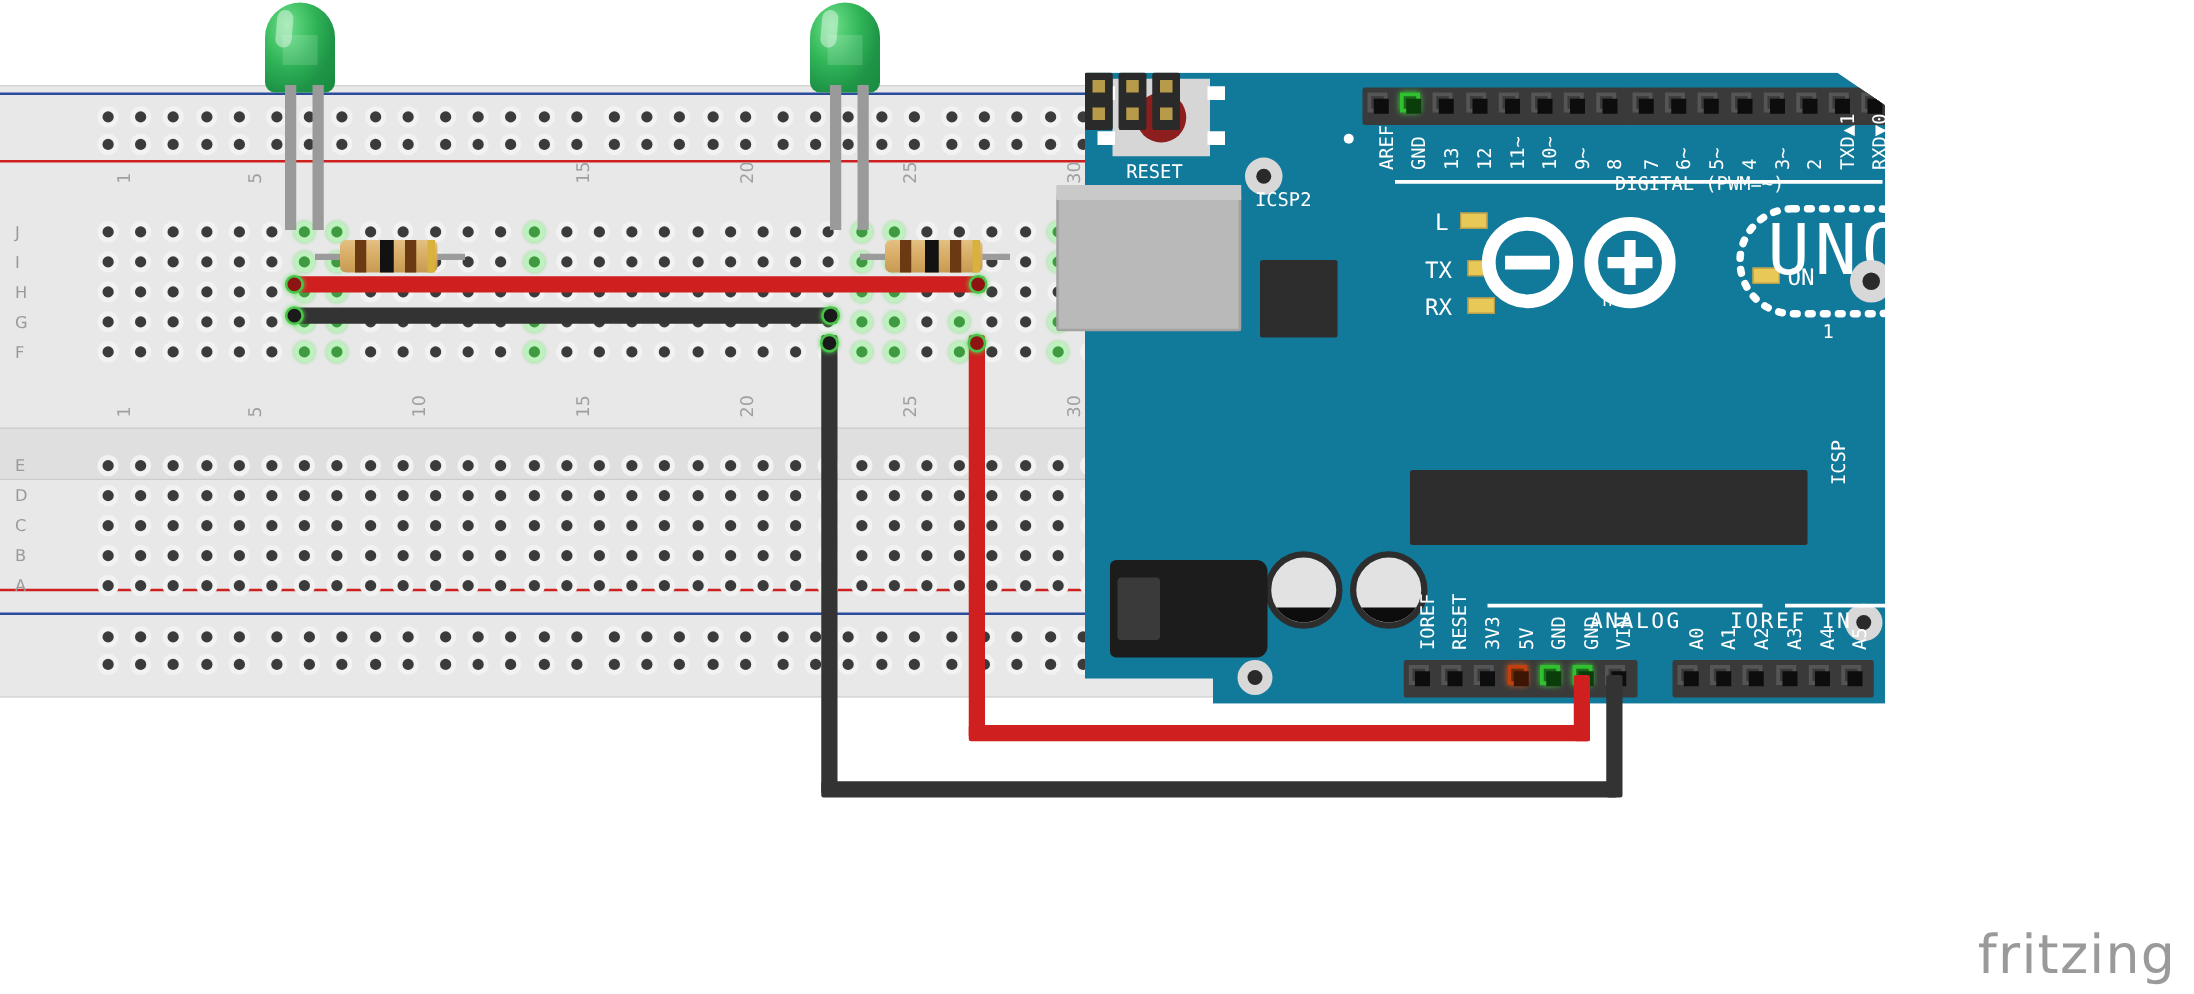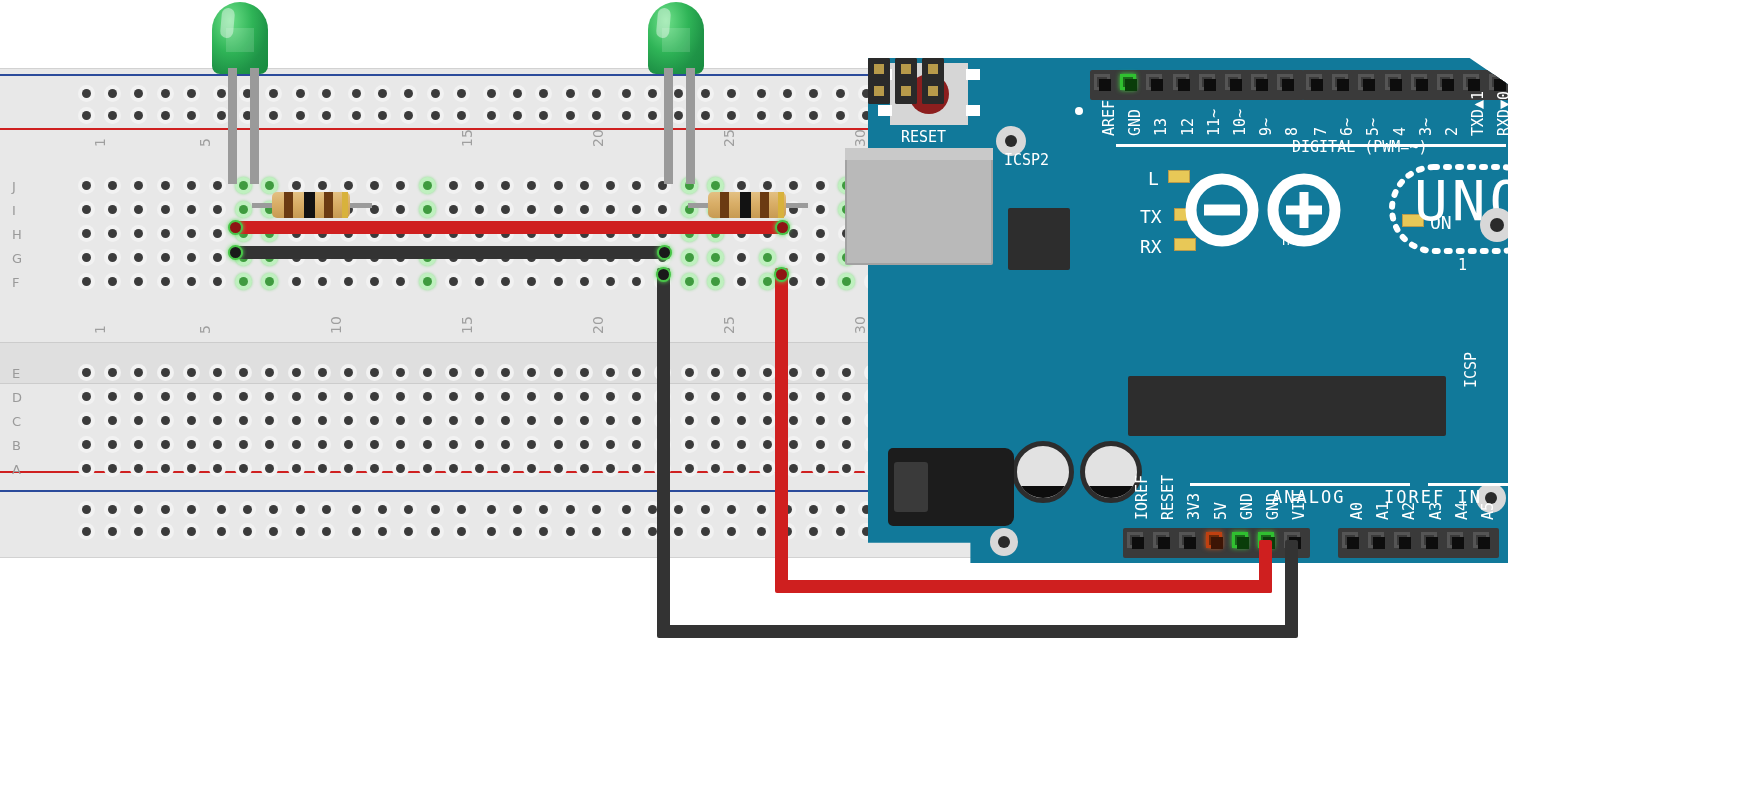--- a/index.html
+++ b/index.html
@@ -1923,13 +1923,14 @@
 
   <div class="resistor" style="left:688px; top:198px; width:120px;">
     <div class="wirey"></div>
     <div class="body" style="left:20px; width:78px; top:-6px;"></div>
     <div class="band" style="left:32px; width:9px;  top:-6px; background:#6b3a12;"></div>
     <div class="band" style="left:52px; width:11px; top:-6px; background:#121212;"></div>
     <div class="band" style="left:72px; width:9px;  top:-6px; background:#6b3a12;"></div>
     <div class="band" style="left:90px; width:6px;  top:-6px; background:#d8b23c;"></div>
   </div>
 
+  <div id="fritzing">fritzing</div>
 </div>
 
 </body></html>

